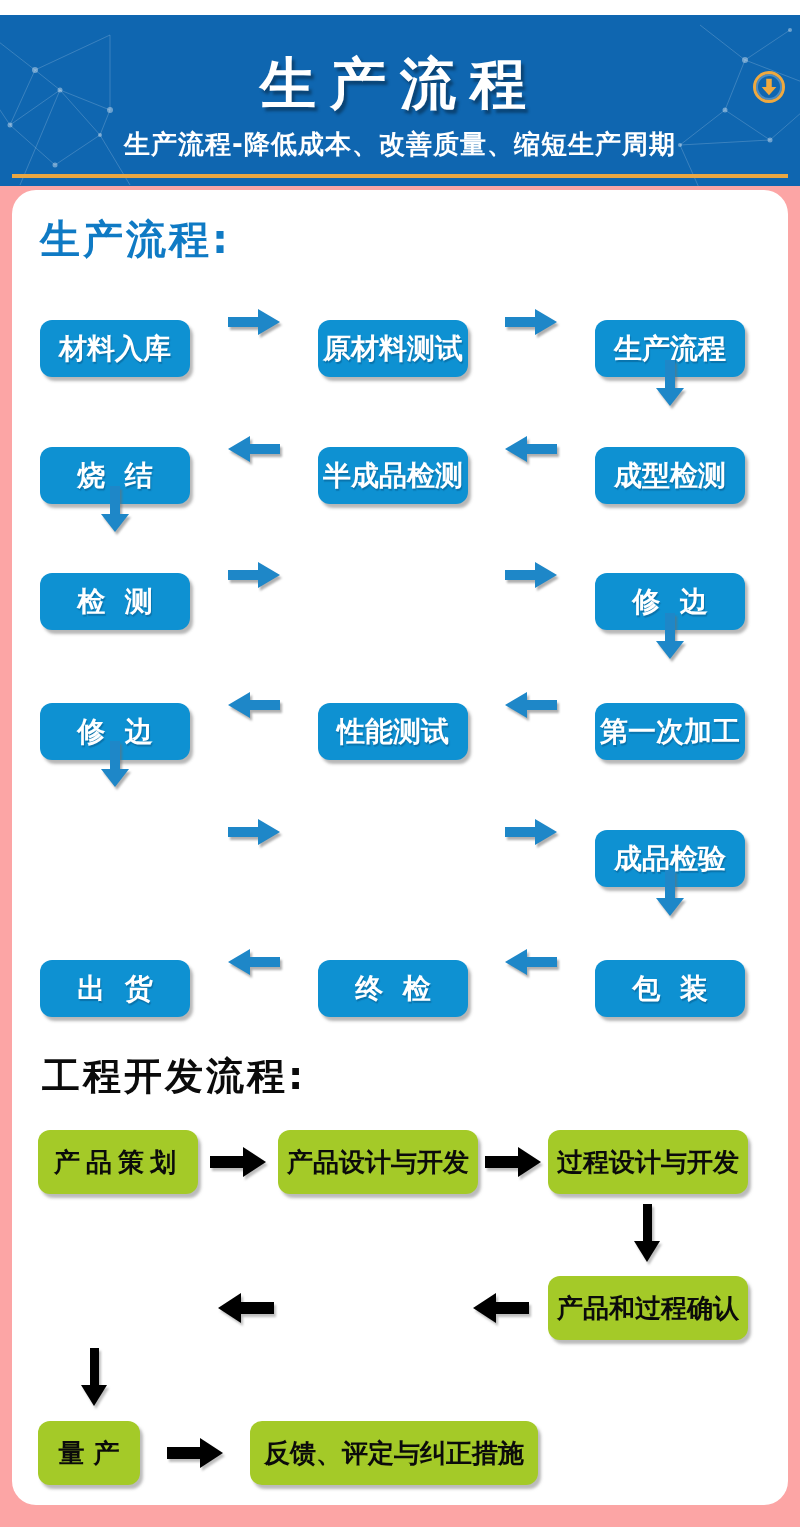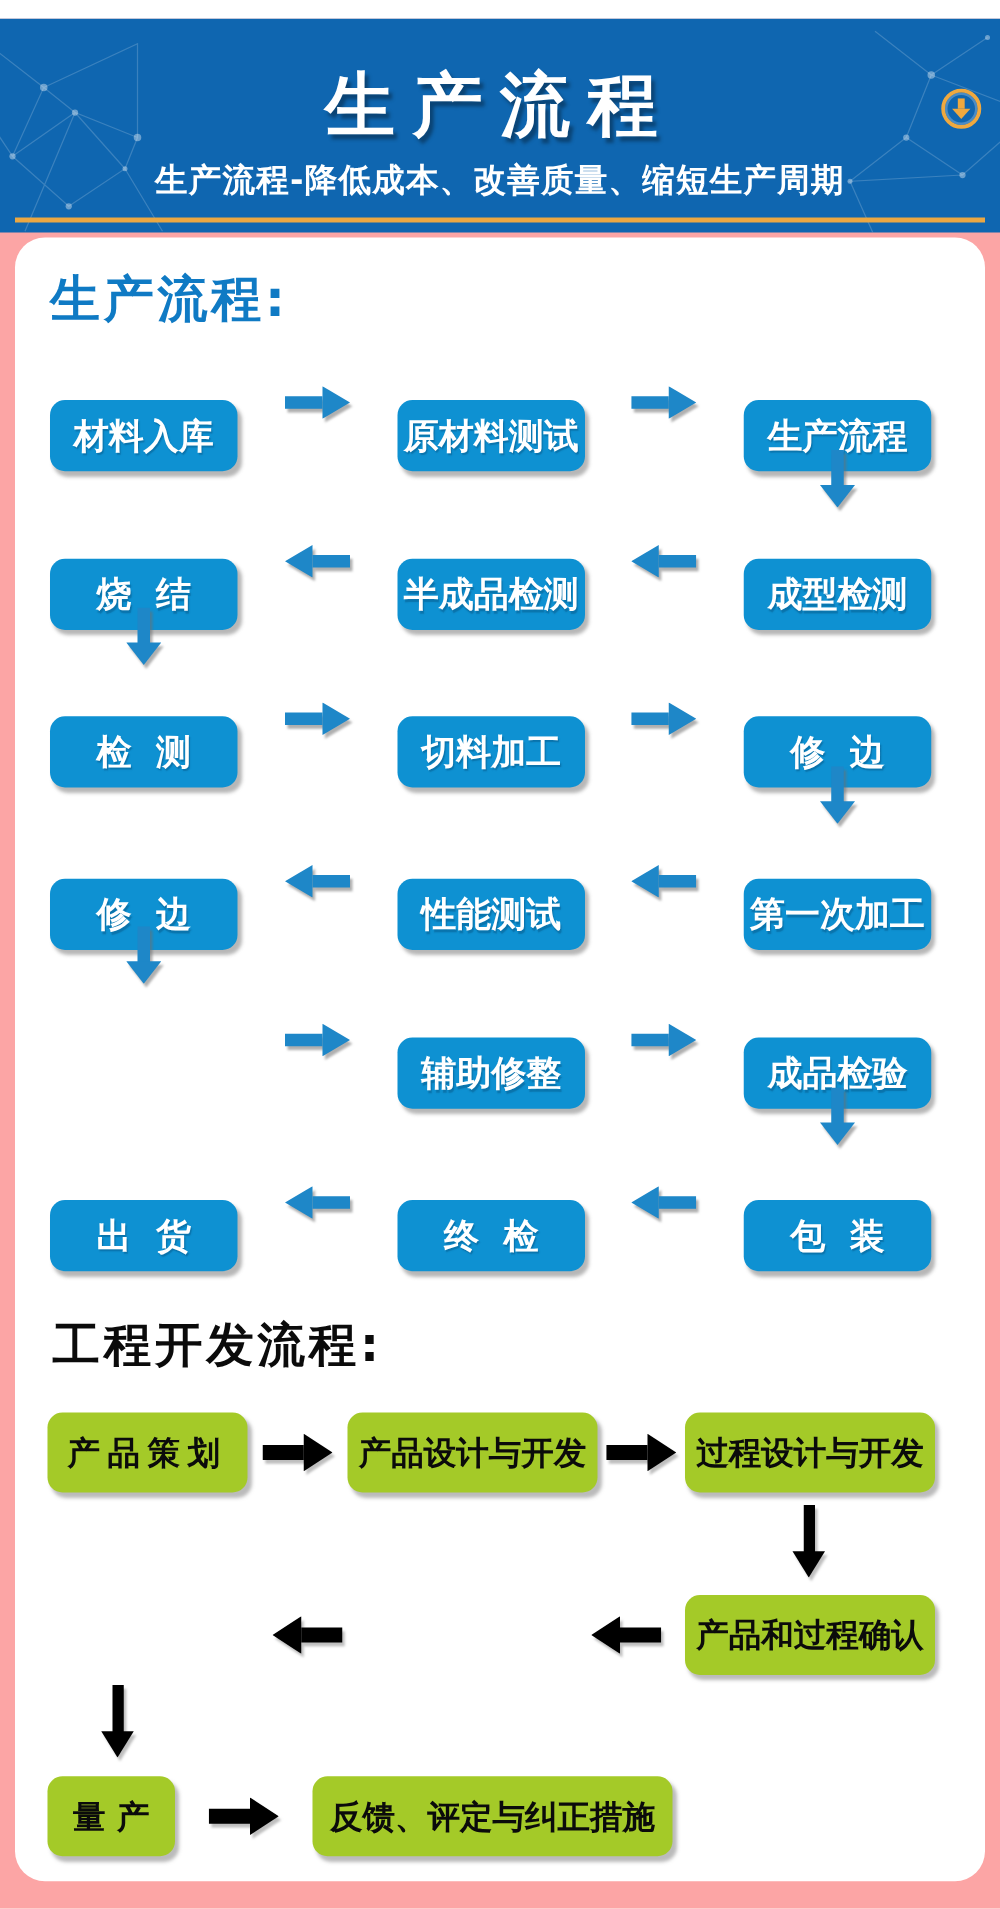--- a/index.html
+++ b/index.html
@@ -133,21 +133,20 @@
           </svg>
         </div>
 
       <div class="fbox bbox" style="left:28px;top:253px">检  测</div>
       <div class="arr" style="left:216px;top:269px">
           <svg class="blue-sh" width="52" height="26">
             <rect x="0" y="8" width="30" height="10" fill="#1e87c8"></rect>
             <polygon points="30,0 52,13 30,26" fill="#1e87c8"></polygon>
           </svg>
         </div>
-      <div class="fbox bbox" style="left:306px;top:253px">切料加工</div>
       <div class="arr" style="left:493px;top:269px">
           <svg class="blue-sh" width="52" height="26">
             <rect x="0" y="8" width="30" height="10" fill="#1e87c8"></rect>
             <polygon points="30,0 52,13 30,26" fill="#1e87c8"></polygon>
           </svg>
         </div>
       <div class="fbox bbox" style="left:583px;top:253px">修  边</div>
       <div class="arr" style="left:644px;top:320px">
           <svg class="blue-sh" width="28" height="46">
             <rect x="9" y="0" width="10" height="29" fill="#1e87c8"></rect>
@@ -176,21 +175,20 @@
             <polygon points="0,28 28,28 14,46" fill="#1e87c8"></polygon>
           </svg>
         </div>
 
       <div class="arr" style="left:216px;top:526px">
           <svg class="blue-sh" width="52" height="26">
             <rect x="0" y="8" width="30" height="10" fill="#1e87c8"></rect>
             <polygon points="30,0 52,13 30,26" fill="#1e87c8"></polygon>
           </svg>
         </div>
-      <div class="fbox bbox" style="left:306px;top:510px">辅助修整</div>
       <div class="arr" style="left:493px;top:526px">
           <svg class="blue-sh" width="52" height="26">
             <rect x="0" y="8" width="30" height="10" fill="#1e87c8"></rect>
             <polygon points="30,0 52,13 30,26" fill="#1e87c8"></polygon>
           </svg>
         </div>
       <div class="fbox bbox" style="left:583px;top:510px">成品检验</div>
       <div class="arr" style="left:644px;top:577px">
           <svg class="blue-sh" width="28" height="46">
             <rect x="9" y="0" width="10" height="29" fill="#1e87c8"></rect>

